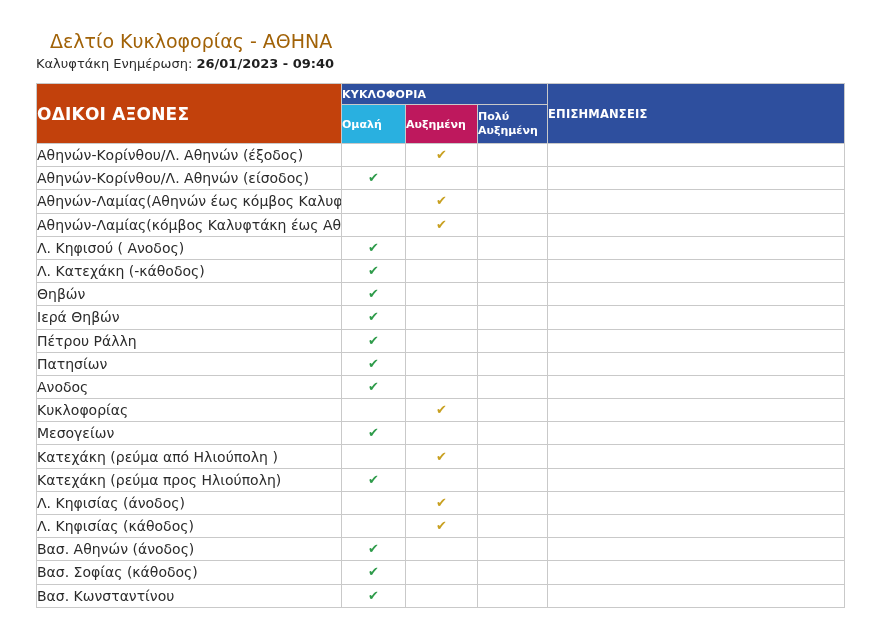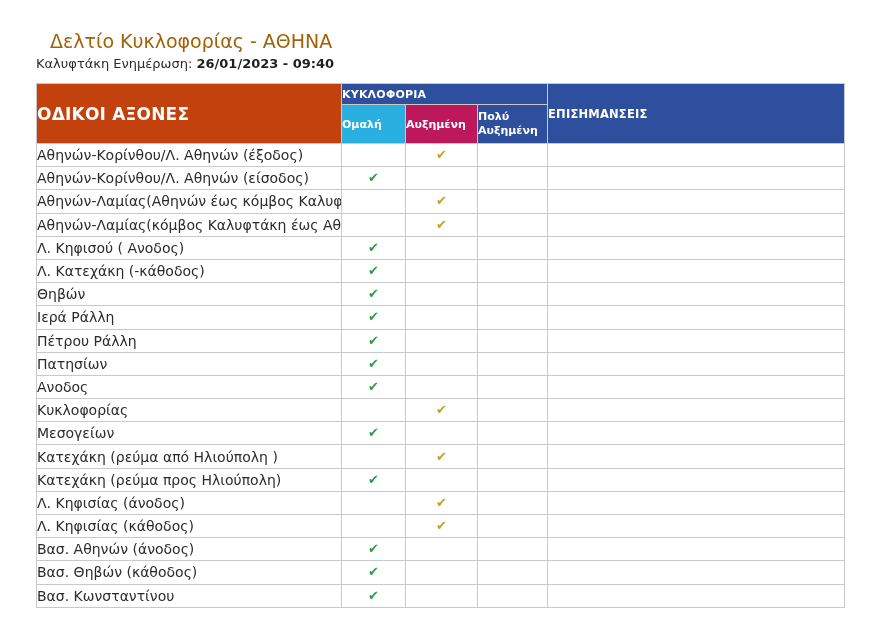--- a/index.html
+++ b/index.html
@@ -192,21 +192,21 @@
           <td class="road"></td>
         </tr>
         <tr>
           <td class="road">Θηβών</td>
           <td class="mark"><span class="check green">✔</span></td>
           <td class="mark"></td>
           <td class="mark"></td>
           <td class="road"></td>
         </tr>
         <tr>
-          <td class="road">Ιερά Ράλλη</td>
+          <td class="road">Ιερά Θηβών</td>
           <td class="mark"><span class="check green">✔</span></td>
           <td class="mark"></td>
           <td class="mark"></td>
           <td class="road"></td>
         </tr>
         <tr>
           <td class="road">Πέτρου Ράλλη</td>
           <td class="mark"><span class="check green">✔</span></td>
           <td class="mark"></td>
           <td class="mark"></td>
@@ -269,21 +269,21 @@
           <td class="road"></td>
         </tr>
         <tr>
           <td class="road">Βασ. Αθηνών (άνοδος)</td>
           <td class="mark"><span class="check green">✔</span></td>
           <td class="mark"></td>
           <td class="mark"></td>
           <td class="road"></td>
         </tr>
         <tr>
-          <td class="road">Βασ. Θηβών (κάθοδος)</td>
+          <td class="road">Βασ. Σοφίας (κάθοδος)</td>
           <td class="mark"><span class="check green">✔</span></td>
           <td class="mark"></td>
           <td class="mark"></td>
           <td class="road"></td>
         </tr>
         <tr>
           <td class="road">Βασ. Κωνσταντίνου</td>
           <td class="mark"><span class="check green">✔</span></td>
           <td class="mark"></td>
           <td class="mark"></td>

